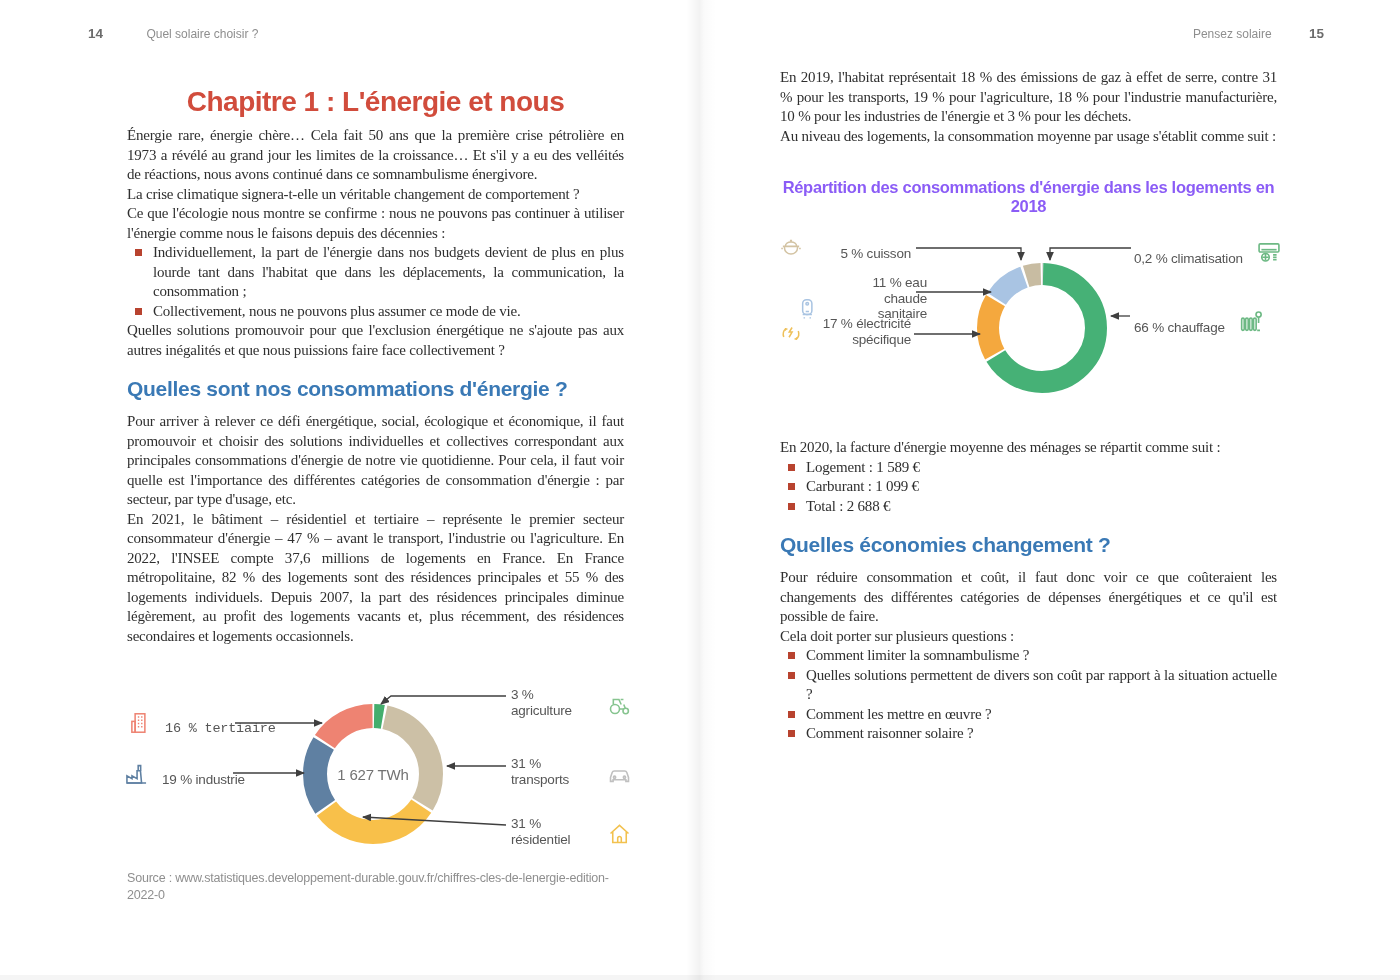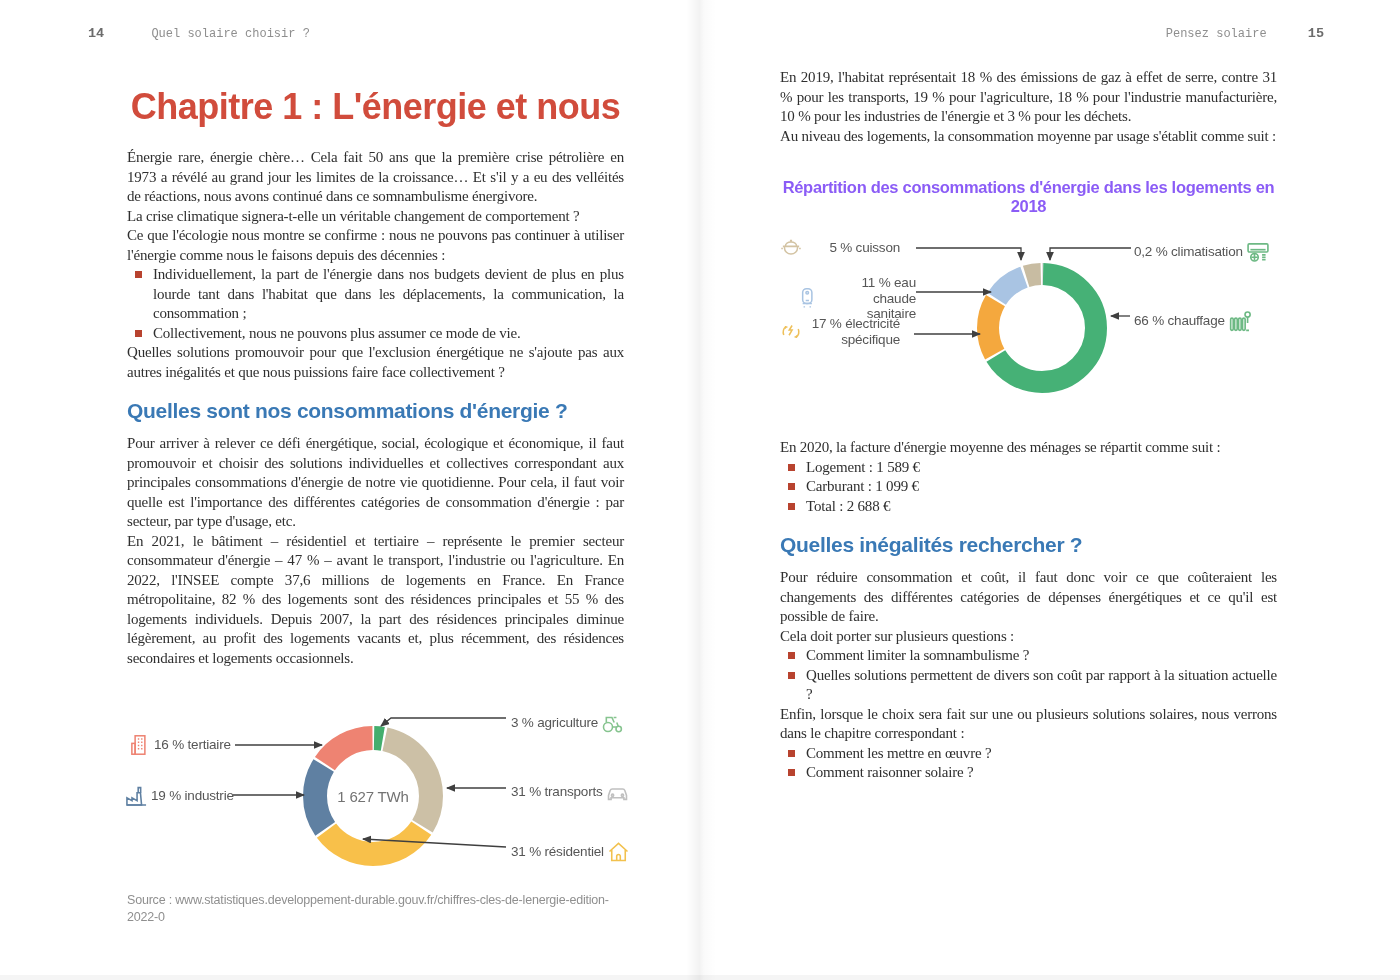--- a/index.html
+++ b/index.html
@@ -5,45 +5,45 @@
   html,body{margin:0;padding:0;}
   body{
     width:1400px;height:980px;position:relative;overflow:hidden;
     background:#ffffff;
     font-family:"Liberation Serif","DejaVu Serif",serif;
     color:#2f2f2f;
   }
   .gutter{position:absolute;left:686px;top:0;width:30px;height:980px;
     background:linear-gradient(90deg,rgba(0,0,0,0) 0%,rgba(0,0,0,0.05) 45%,rgba(0,0,0,0.02) 60%,rgba(0,0,0,0) 100%);}
   .bottom-shade{position:absolute;left:0;bottom:0;width:1400px;height:5px;background:rgba(0,0,0,0.04);}
-  .hdr{position:absolute;top:26px;font-family:Liberation Mono, monospace;font-size:12px;color:#8e8e8e;}
+  .hdr{position:absolute;top:26px;font-family:Liberation Sans, sans-serif;font-size:12px;color:#8e8e8e;}
   .hdr .pn{font-weight:bold;font-size:13.5px;color:#6c6c6c;}
   .hdr-left{left:88px;}
   .hdr-left .rh{margin-left:40px;}
   .hdr-right{right:76px;text-align:right;}
   .hdr-right .pn{margin-left:34px;}
   .col{position:absolute;width:497px;top:0;}
   .col-left{left:127px;}
   .col-right{left:780px;}
-  h1{margin:86px 0 20px 0;text-align:center;font-family:"Liberation Sans",sans-serif;
-     font-weight:bold;font-size:36px;color:#d14c3c;letter-spacing:-0.5px;}
+  h1{margin:86px 0 8px 0;text-align:center;font-family:"Liberation Sans",sans-serif;
+     font-weight:bold;font-size:28px;color:#d14c3c;letter-spacing:-0.5px;}
   h2{margin:17px 0 11px 0;font-family:"Liberation Sans",sans-serif;font-weight:bold;
      font-size:21px;color:#3a79b5;letter-spacing:-0.3px;}
   p.body{margin:0;font-size:15px;line-height:19.5px;text-align:justify;letter-spacing:-0.2px;}
   .bullet{display:flex;margin:0;}
   .bullet .sq{flex:none;width:7px;height:7px;background:#b8432f;margin:6px 11px 0 8px;}
   .bullet p{flex:1;margin:0;font-size:15px;line-height:19.5px;text-align:justify;letter-spacing:-0.2px;}
   .chart-block{position:relative;margin-top:32px;}
   .chart-title{font-family:"Liberation Sans",sans-serif;font-weight:bold;font-size:16.5px;
     color:#8b5cf6;text-align:center;letter-spacing:-0.3px;margin-bottom:4px;}
   .chart-area{position:relative;width:510px;}
   .area-left{height:182px;margin-left:-4px;}
   .area-right{height:192px;margin-left:-6px;}
   .chart-area svg.overlay{position:absolute;left:0;top:0;}
-  .clabel{position:absolute;display:flex;align-items:center;gap:1px;
+  .clabel{position:absolute;display:flex;align-items:flex-end;gap:12px;
     font-family:"Liberation Sans",sans-serif;font-size:13.5px;color:#565656;letter-spacing:-0.2px;}
   .clabel .t{line-height:15.5px;}
   .clabel .t.ra{text-align:right;width:95px;}
   .clabel .ic{flex:none;display:flex;align-items:center;}
   .center-label{position:absolute;transform:translate(-50%,-50%);
     font-family:"Liberation Sans",sans-serif;font-weight:normal;font-size:15px;color:#737373;letter-spacing:-0.2px;}
   .source{margin:10px 0 0 0;font-family:"Liberation Sans",sans-serif;font-size:12.5px;
     line-height:17px;color:#8f8f8f;letter-spacing:-0.2px;}
   .pad-top-right{padding-top:68px;}
 </style>
@@ -96,21 +96,21 @@
           <g stroke="#3f3f3f" stroke-width="1.3" fill="none">
           <line x1="112" y1="45" x2="199" y2="45" marker-end="url(#ah0)"></line>
           <line x1="110" y1="95" x2="181" y2="95" marker-end="url(#ah0)"></line>
           <polyline points="383,18 268,18 258,26" marker-end="url(#ah0)"></polyline>
           <line x1="383" y1="88" x2="324" y2="88" marker-end="url(#ah0)"></line>
           <line x1="383" y1="147" x2="240" y2="139" marker-end="url(#ah0)"></line>
         </g>
       </svg>
       <div class="center-label" style="left:250px;top:96px;">1 627 TWh</div>
 
-      <div class="clabel" style="left:4px;top:32px;">
+      <div class="clabel" style="left:4px;top:32px;font-family:Liberation Mono, monospace;">
         <span class="ic">
           <svg width="26" height="26" viewBox="0 0 24 24" fill="none" stroke="#ee8372" stroke-width="1.4">
             <rect x="7.5" y="3.5" width="9" height="17"></rect>
               <rect x="4.5" y="10.5" width="3" height="10"></rect>
             <path d="M10 6.5h1.3M13 6.5h1.3M10 9.5h1.3M13 9.5h1.3M10 12.5h1.3M13 12.5h1.3M10 15.5h1.3M13 15.5h1.3"></path>
           </svg>
           </span>
         <span class="t">16 % tertiaire</span>
       </div>
       <div class="clabel" style="left:0px;top:82px;">
@@ -246,32 +246,31 @@
   </div>
   <div class="bullet">
     <span class="sq"></span>
     <p>Carburant : 1 099 €</p>
   </div>
   <div class="bullet">
     <span class="sq"></span>
     <p>Total : 2 688 €</p>
   </div>
 
-  <h2>Quelles inégalités rechercher ?</h2>
+  <h2>Quelles économies changement ?</h2>
   <p class="body">Pour réduire consommation et coût, il faut donc voir ce que coûteraient les changements des différentes catégories de dépenses énergétiques et ce qu'il est possible de faire.</p>
   <p class="body">Cela doit porter sur plusieurs questions :</p>
   <div class="bullet">
     <span class="sq"></span>
     <p>Comment limiter la somnambulisme ?</p>
   </div>
   <div class="bullet">
     <span class="sq"></span>
     <p>Quelles solutions permettent de divers son coût par rapport à la situation actuelle ?</p>
   </div>
-  <p class="body">Enfin, lorsque le choix sera fait sur une ou plusieurs solutions solaires, nous verrons dans le chapitre correspondant :</p>
   <div class="bullet">
     <span class="sq"></span>
     <p>Comment les mettre en œuvre ?</p>
   </div>
   <div class="bullet">
     <span class="sq"></span>
     <p>Comment raisonner solaire ?</p>
   </div>
 </div>
 

